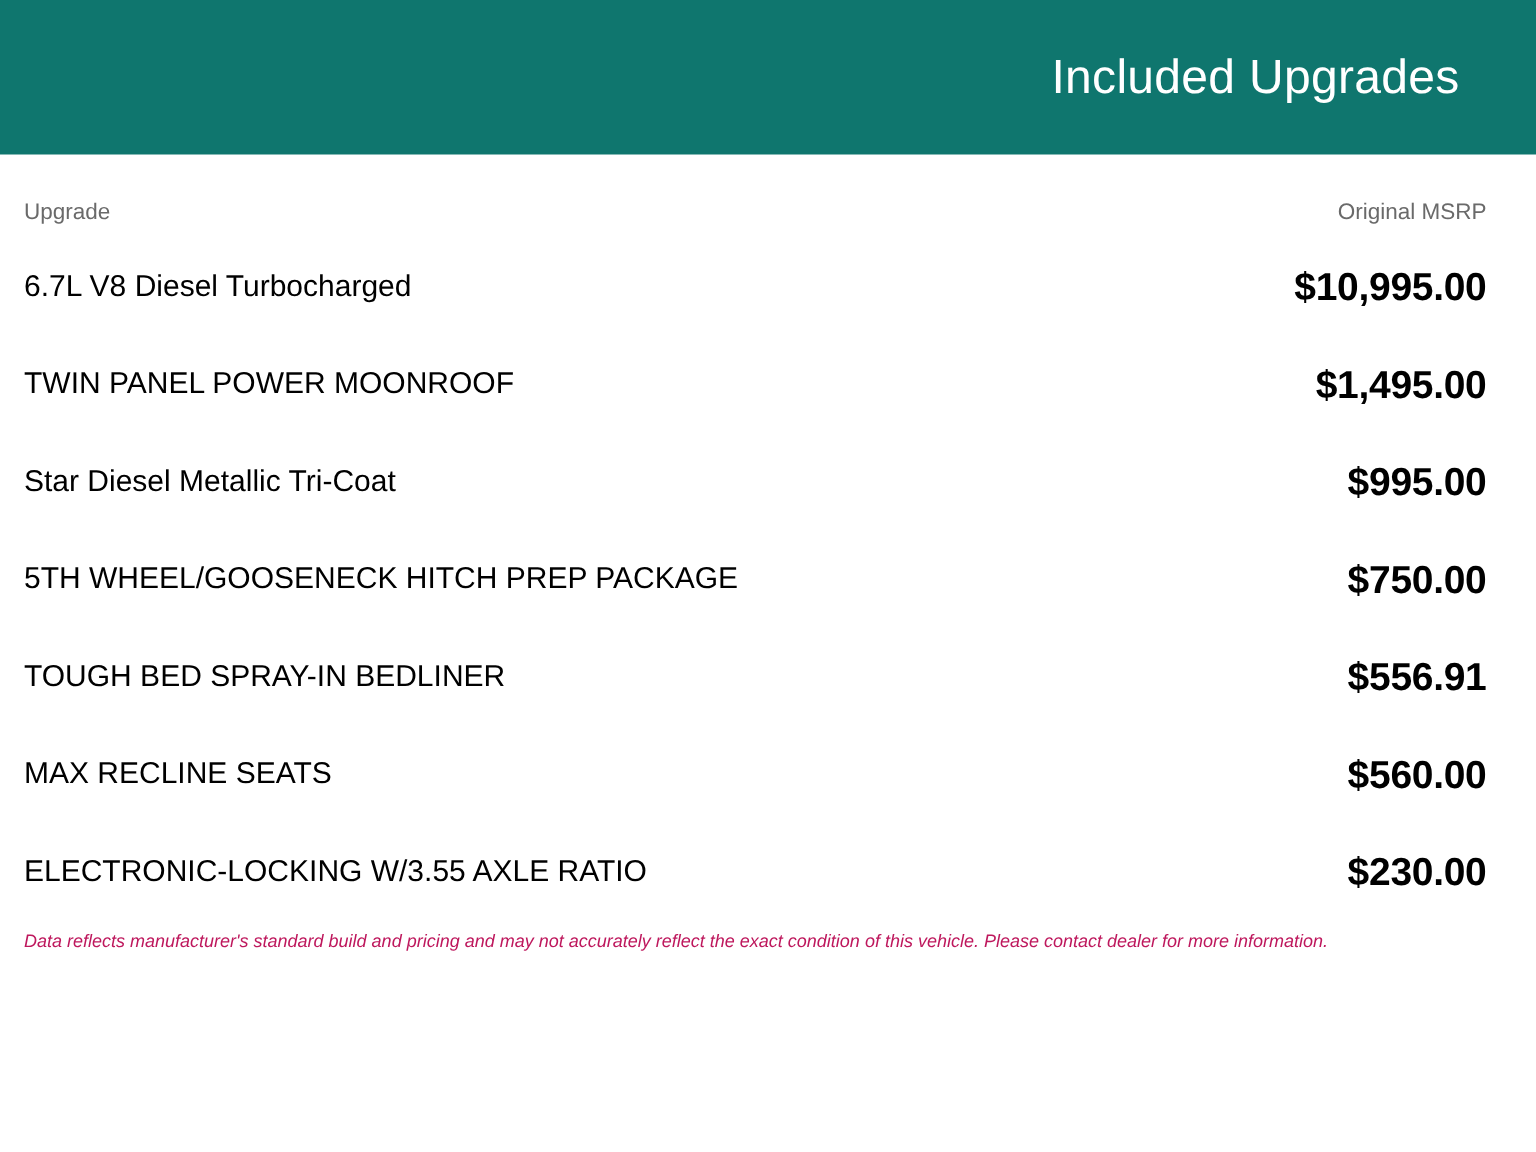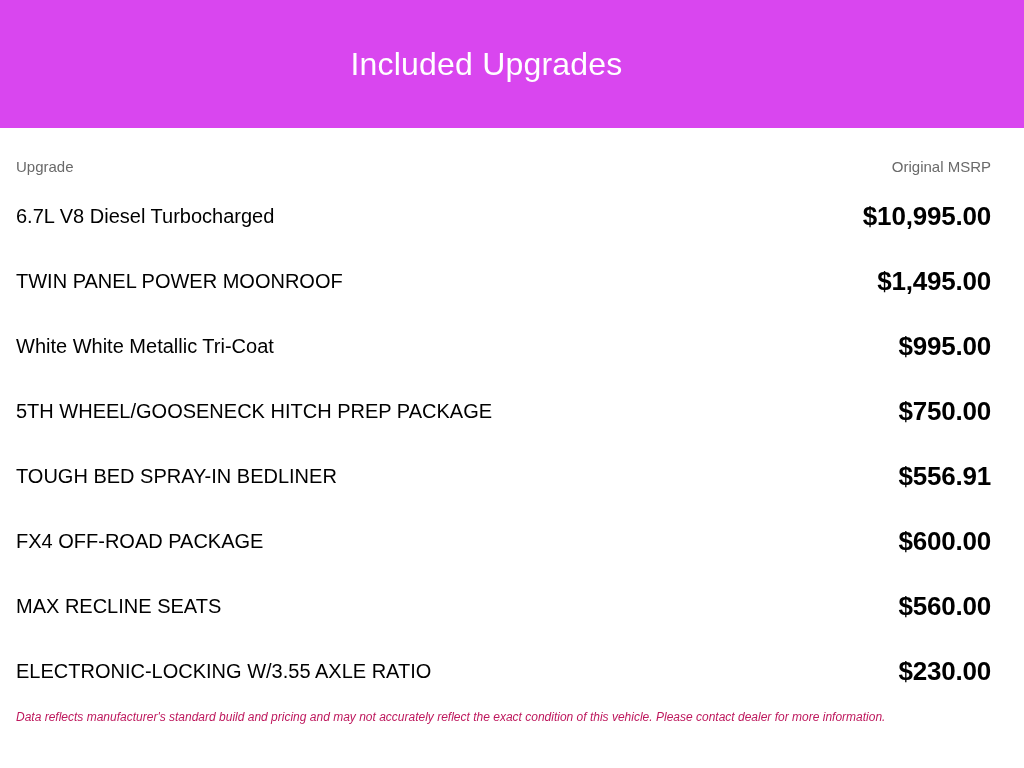--- a/index.html
+++ b/index.html
@@ -3,25 +3,25 @@
 <meta charset="utf-8">
 <style>
   * { margin: 0; padding: 0; box-sizing: border-box; }
   html, body {
     width: 1024px; height: 768px;
     background: #ffffff;
     font-family: "Liberation Sans", sans-serif;
     overflow: hidden;
   }
   .header-bar {
-    height: 128px;
-    background: #d946ef;
+    height: 103px;
+    background: #0f766e;
     display: flex;
     align-items: center;
-    justify-content: center;
+    justify-content: flex-end;
     padding-right: 51px;
   }
   .header-title {
     color: #ffffff;
     font-size: 32px;
     font-weight: 400;
     letter-spacing: 0.2px;
   }
   .content {
     padding: 0 33px 0 16px;
@@ -79,38 +79,34 @@
       <span class="upgrade-name">6.7L V8 Diesel Turbocharged</span>
       <span class="upgrade-price">$10,995.00</span>
     </div>
 
     <div class="upgrade-row">
       <span class="upgrade-name">TWIN PANEL POWER MOONROOF</span>
       <span class="upgrade-price">$1,495.00</span>
     </div>
 
     <div class="upgrade-row">
-      <span class="upgrade-name">White White Metallic Tri-Coat</span>
+      <span class="upgrade-name">Star Diesel Metallic Tri-Coat</span>
       <span class="upgrade-price">$995.00</span>
     </div>
 
     <div class="upgrade-row">
       <span class="upgrade-name">5TH WHEEL/GOOSENECK HITCH PREP PACKAGE</span>
       <span class="upgrade-price">$750.00</span>
     </div>
 
     <div class="upgrade-row">
       <span class="upgrade-name">TOUGH BED SPRAY-IN BEDLINER</span>
       <span class="upgrade-price">$556.91</span>
     </div>
 
-    <div class="upgrade-row">
-      <span class="upgrade-name">FX4 OFF-ROAD PACKAGE</span>
-      <span class="upgrade-price">$600.00</span>
-    </div>
 
     <div class="upgrade-row">
       <span class="upgrade-name">MAX RECLINE SEATS</span>
       <span class="upgrade-price">$560.00</span>
     </div>
 
     <div class="upgrade-row">
       <span class="upgrade-name">ELECTRONIC-LOCKING W/3.55 AXLE RATIO</span>
       <span class="upgrade-price">$230.00</span>
     </div>

